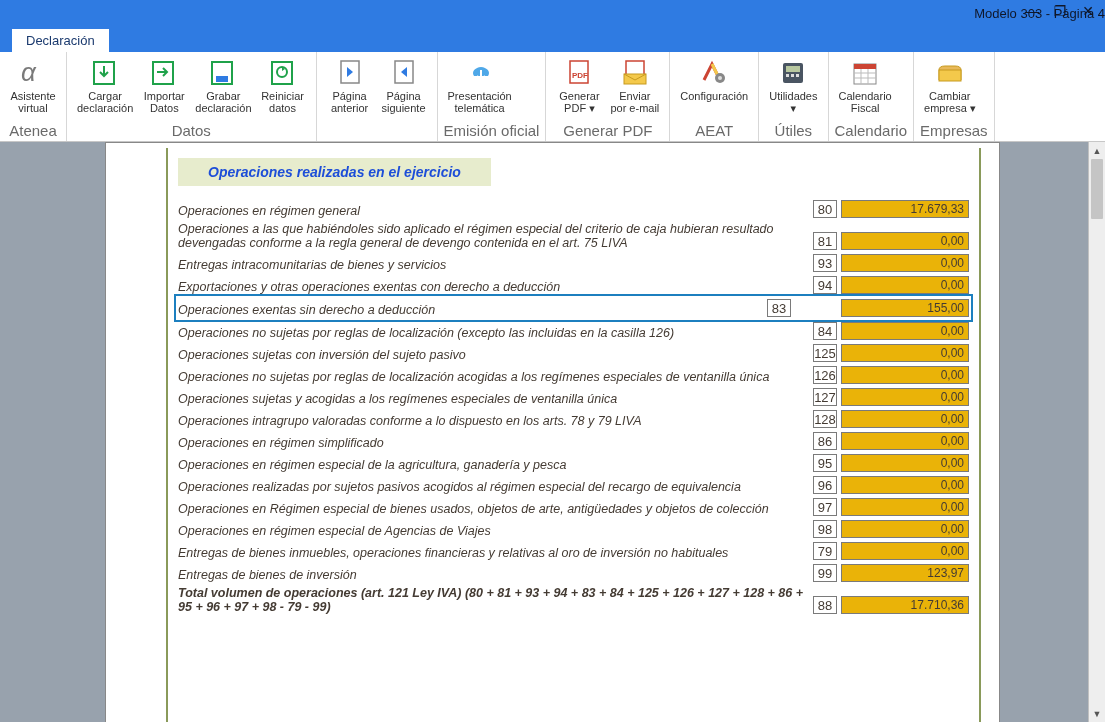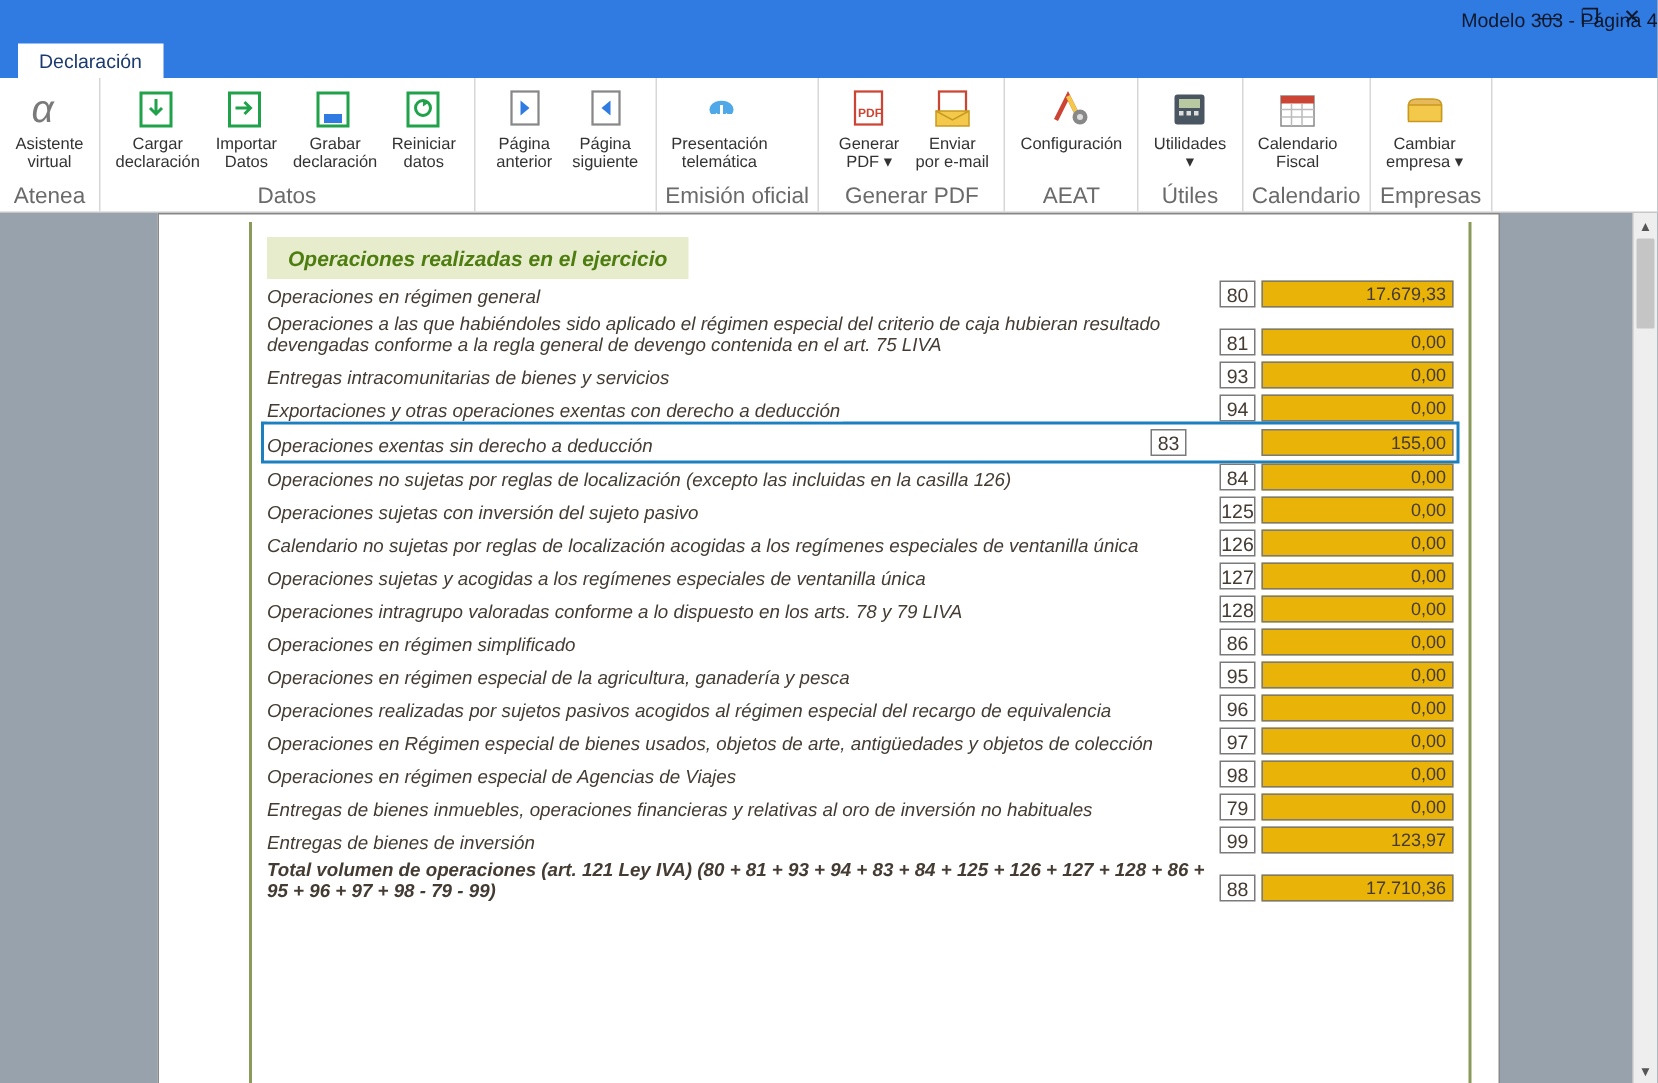--- a/index.html
+++ b/index.html
@@ -16,21 +16,21 @@
   .rbtn .ic { width:34px; height:32px; display:flex; align-items:center; justify-content:center; margin-bottom:2px; }
   .glabel { font-size:15px; color:#6a6a6a; text-align:center; padding-bottom:1px; }
   .workspace { position:absolute; top:142px; left:0; right:0; bottom:0; background:#98a2ad; overflow:hidden; }
   .page { position:absolute; left:105px; top:0; width:895px; height:720px; background:#fff; border:1px solid #888; }
   .scrollbar { position:absolute; right:0; top:0; bottom:0; width:17px; background:#eee; border-left:1px solid #c0c0c0; }
   .scrollbar .track { position:absolute; top:17px; bottom:17px; left:0; right:0; }
   .scrollbar .thumb { position:absolute; top:0; left:2px; right:2px; height:60px; background:#c5c5c5; border-radius:1px; }
   .scrollbar .arrow { position:absolute; left:0; right:0; height:17px; display:flex;align-items:center;justify-content:center; font-size:9px; color:#555;}
   .scrollbar .arrow.up{top:0;} .scrollbar .arrow.down{bottom:0;}
   .formarea { position:absolute; left:60px; right:18px; top:5px; bottom:0; border-left:2px solid #8a9a5a; border-right:2px solid #8a9a5a; border-bottom:2px solid #8a9a5a; padding:10px 10px 20px 10px; }
-  .section-header { background:#e7eccd; color:#4d7c0f; font-weight:bold; font-style:italic; font-size:14px; padding:6px 14px; display:inline-block; margin-bottom:1px; }
+  .section-header { background:#e7eccd; color:#1d4ed8; font-weight:bold; font-style:italic; font-size:14px; padding:6px 30px; display:inline-block; margin-bottom:14px; }
   .rows { font-size:12.5px; color:#443b33; }
   .row { display:flex; align-items:flex-end; margin-bottom:4px; position:relative; }
   .row .label { flex:1; overflow:hidden; white-space:nowrap; position:relative; padding-right:4px;}
   .row .label::after { content:""; position:absolute; bottom:3px; left:0; right:0; border-bottom:1.5px dotted #443b33; z-index:-1;}
   .row .label span { background:#fff; padding-right:2px; position:relative; z-index:2;font-style:italic;}
   .row.multiline .label { white-space:normal; }
   .row.multiline .label::after { content:none; }
   .row .box { width:24px; height:18px; border:1px solid #7a7a7a; background:#fff; font-size:13px; display:flex;align-items:center;justify-content:center; margin-left:4px; margin-right:4px;}
   .row .val { width:128px; height:18px; border:1px solid #7a7a7a; background:#eab308; font-size:12px; text-align:right; padding:0 4px; display:flex;align-items:center;justify-content:flex-end;}
   .row.highlight { outline:2px solid #1c7fbf; outline-offset:2px; padding:1px 0;gap:46px; }
@@ -284,21 +284,21 @@
             <div class="label"><span>Operaciones no sujetas por reglas de localización (excepto las incluidas en la casilla 126)</span></div>
             <div class="box">84</div>
             <div class="val">0,00</div>
           </div>
           <div class="row">
             <div class="label"><span>Operaciones sujetas con inversión del sujeto pasivo</span></div>
             <div class="box">125</div>
             <div class="val">0,00</div>
           </div>
           <div class="row">
-            <div class="label"><span>Calendario no sujetas por reglas de localización acogidas a los regímenes especiales de ventanilla única</span></div>
+            <div class="label"><span>Operaciones no sujetas por reglas de localización acogidas a los regímenes especiales de ventanilla única</span></div>
             <div class="box">126</div>
             <div class="val">0,00</div>
           </div>
           <div class="row">
             <div class="label"><span>Operaciones sujetas y acogidas a los regímenes especiales de ventanilla única</span></div>
             <div class="box">127</div>
             <div class="val">0,00</div>
           </div>
           <div class="row">
             <div class="label"><span>Operaciones intragrupo valoradas conforme a lo dispuesto en los arts. 78 y 79 LIVA</span></div>

